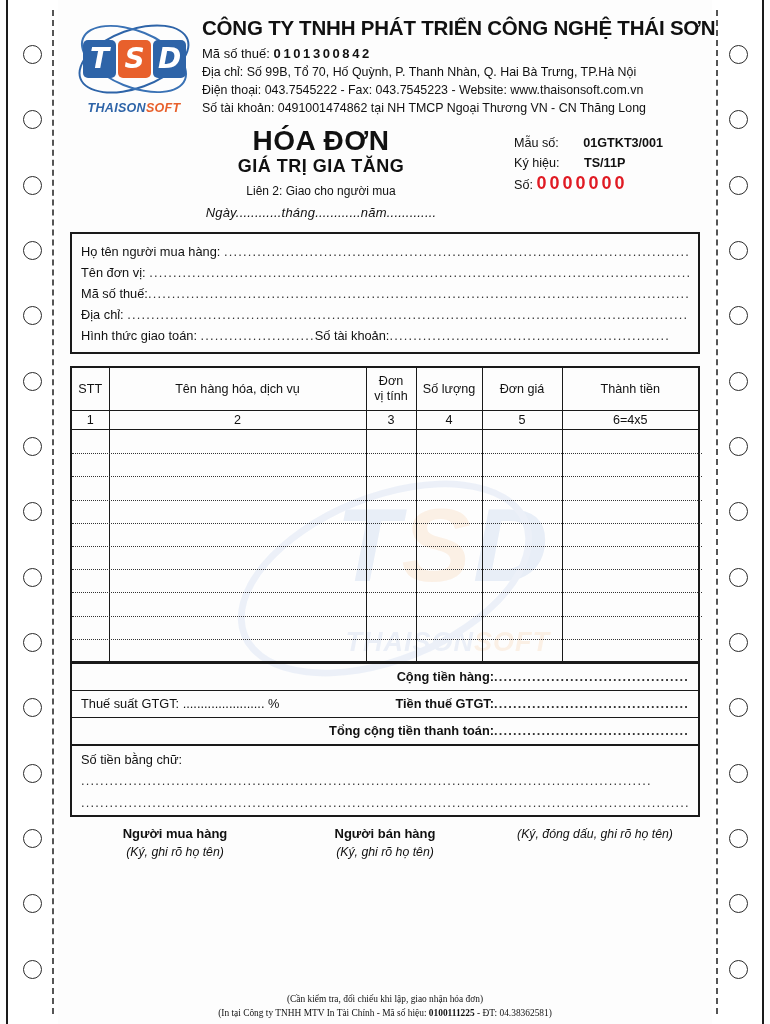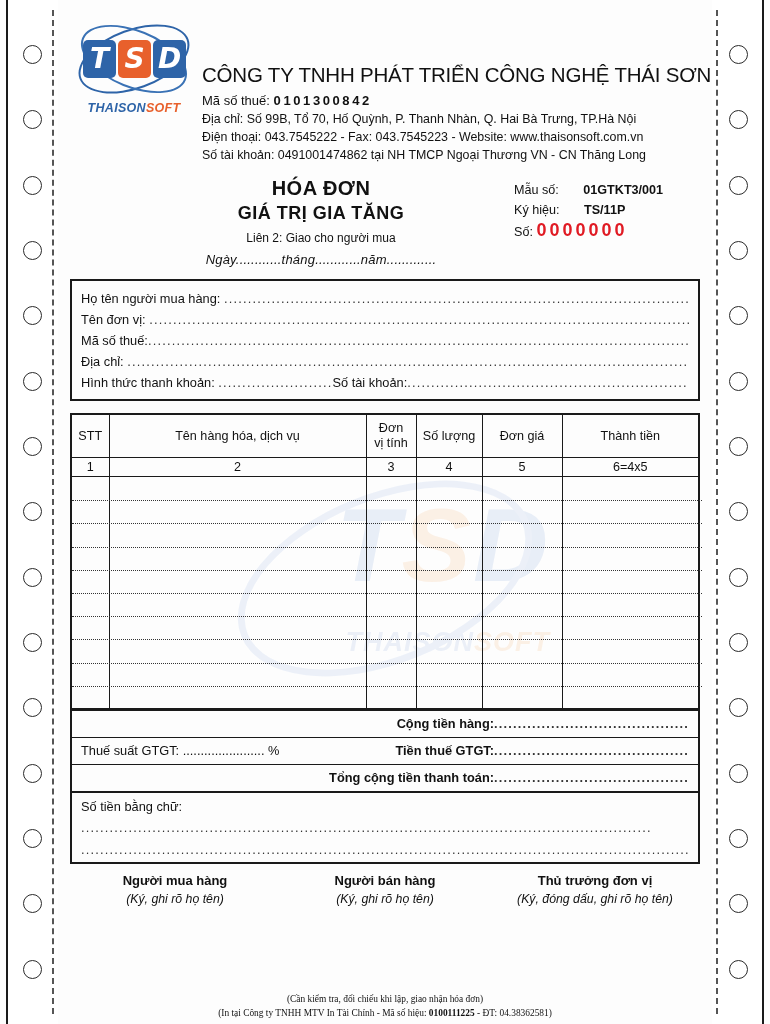--- a/index.html
+++ b/index.html
@@ -158,26 +158,25 @@
     font-style: italic;
     letter-spacing: 0.3px;
     margin-top: 3px;
   }
   .logo-word .w-a { color: #2e64a8; }
   .logo-word .w-b { color: #e8602c; }
 
   #company-block { flex: 1; padding-left: 4px; padding-top: 2px; }
   #company-name {
     font-size: 20.5px;
-    font-weight: normal;
+    font-weight: bold;
     letter-spacing: -0.2px;
     color: #111;
     white-space: nowrap;
     margin-bottom: 5px;
-    margin-top: 47px;
   }
   .co-line {
     font-size: 12.4px;
     line-height: 18px;
     color: #111;
     white-space: nowrap;
   }
   .co-line.tax { font-size: 13px; font-weight: bold; }
   .co-line.tax .digits { letter-spacing: 2.6px; font-weight: bold; }
   .co-line.tax .lbl { font-weight: normal; letter-spacing: 0; }
@@ -187,21 +186,21 @@
     display: flex;
     align-items: flex-start;
     margin-top: 12px;
   }
   #title-center {
     flex: 1;
     text-align: center;
     padding-left: 58px;
   }
   #title-main {
-    font-size: 20px;
+    font-size: 28px;
     font-weight: bold;
     letter-spacing: 0.5px;
     line-height: 24px;
   }
   #title-sub {
     font-size: 18px;
     font-weight: bold;
     letter-spacing: 0.5px;
     line-height: 24px;
     margin-top: 1px;
@@ -456,21 +455,21 @@
         <div class="sn-row"><span>Ký hiệu:</span> <span class="sn-val">TS/11P</span></div>
         <div class="sn-row"><span>Số:</span> <span id="serial-num">0000000</span></div>
       </div>
     </div>
 
     <div id="buyer-box" class="layer">
       <div class="buyer-line"><span>Họ tên người mua hàng:</span> <span class="dots">......................................................................................................</span></div>
       <div class="buyer-line"><span>Tên đơn vị:</span> <span class="dots">.............................................................................................................................</span></div>
       <div class="buyer-line"><span>Mã số thuế:</span><span class="dots">............................................................................................................................</span></div>
       <div class="buyer-line"><span>Địa chỉ:</span> <span class="dots">...................................................................................................................................</span></div>
-      <div class="buyer-line"><span>Hình thức thanh khoản:</span> <span class="dots">........................</span><span>Số tài khoản:</span><span class="dots">...........................................................</span></div>
+      <div class="buyer-line"><span>Hình thức giao toán:</span> <span class="dots">........................</span><span>Số tài khoản:</span><span class="dots">...........................................................</span></div>
     </div>
 
     <table id="goods-table" class="layer">
       <tbody>
           <tr class="head-row">
         <th style="width:38px">STT</th>
         <th style="width:257px">Tên hàng hóa, dịch vụ</th>
         <th style="width:50px"><span>Đơn</span><br><span>vị tính</span></th>
         <th style="width:66px">Số lượng</th>
         <th style="width:80px">Đơn giá</th>
@@ -529,21 +528,20 @@
     <div id="sign-row" class="layer">
       <div class="sign-col">
         <div class="sign-title">Người mua hàng</div>
         <div class="sign-note">(Ký, ghi rõ họ tên)</div>
       </div>
       <div class="sign-col">
         <div class="sign-title">Người bán hàng</div>
         <div class="sign-note">(Ký, ghi rõ họ tên)</div>
       </div>
       <div class="sign-col">
-        <div class="sign-title">Thủ trưởng đơn vị</div>
         <div class="sign-note">(Ký, đóng dấu, ghi rõ họ tên)</div>
       </div>
     </div>
 
     <div id="footer">
       <div class="f-line">(Cần kiểm tra, đối chiếu khi lập, giao nhận hóa đơn)</div>
       <div class="f-line"><span>(In tại Công ty TNHH MTV In Tài Chính -  Mã số hiệu: </span><b>0100111225</b><span> - ĐT: 04.38362581)</span></div>
     </div>
 
   </div>

